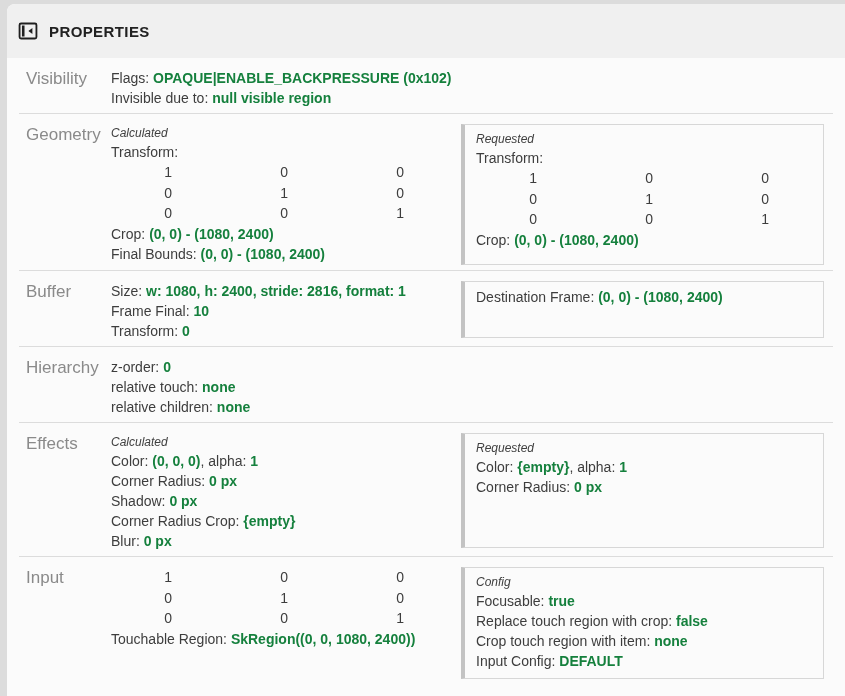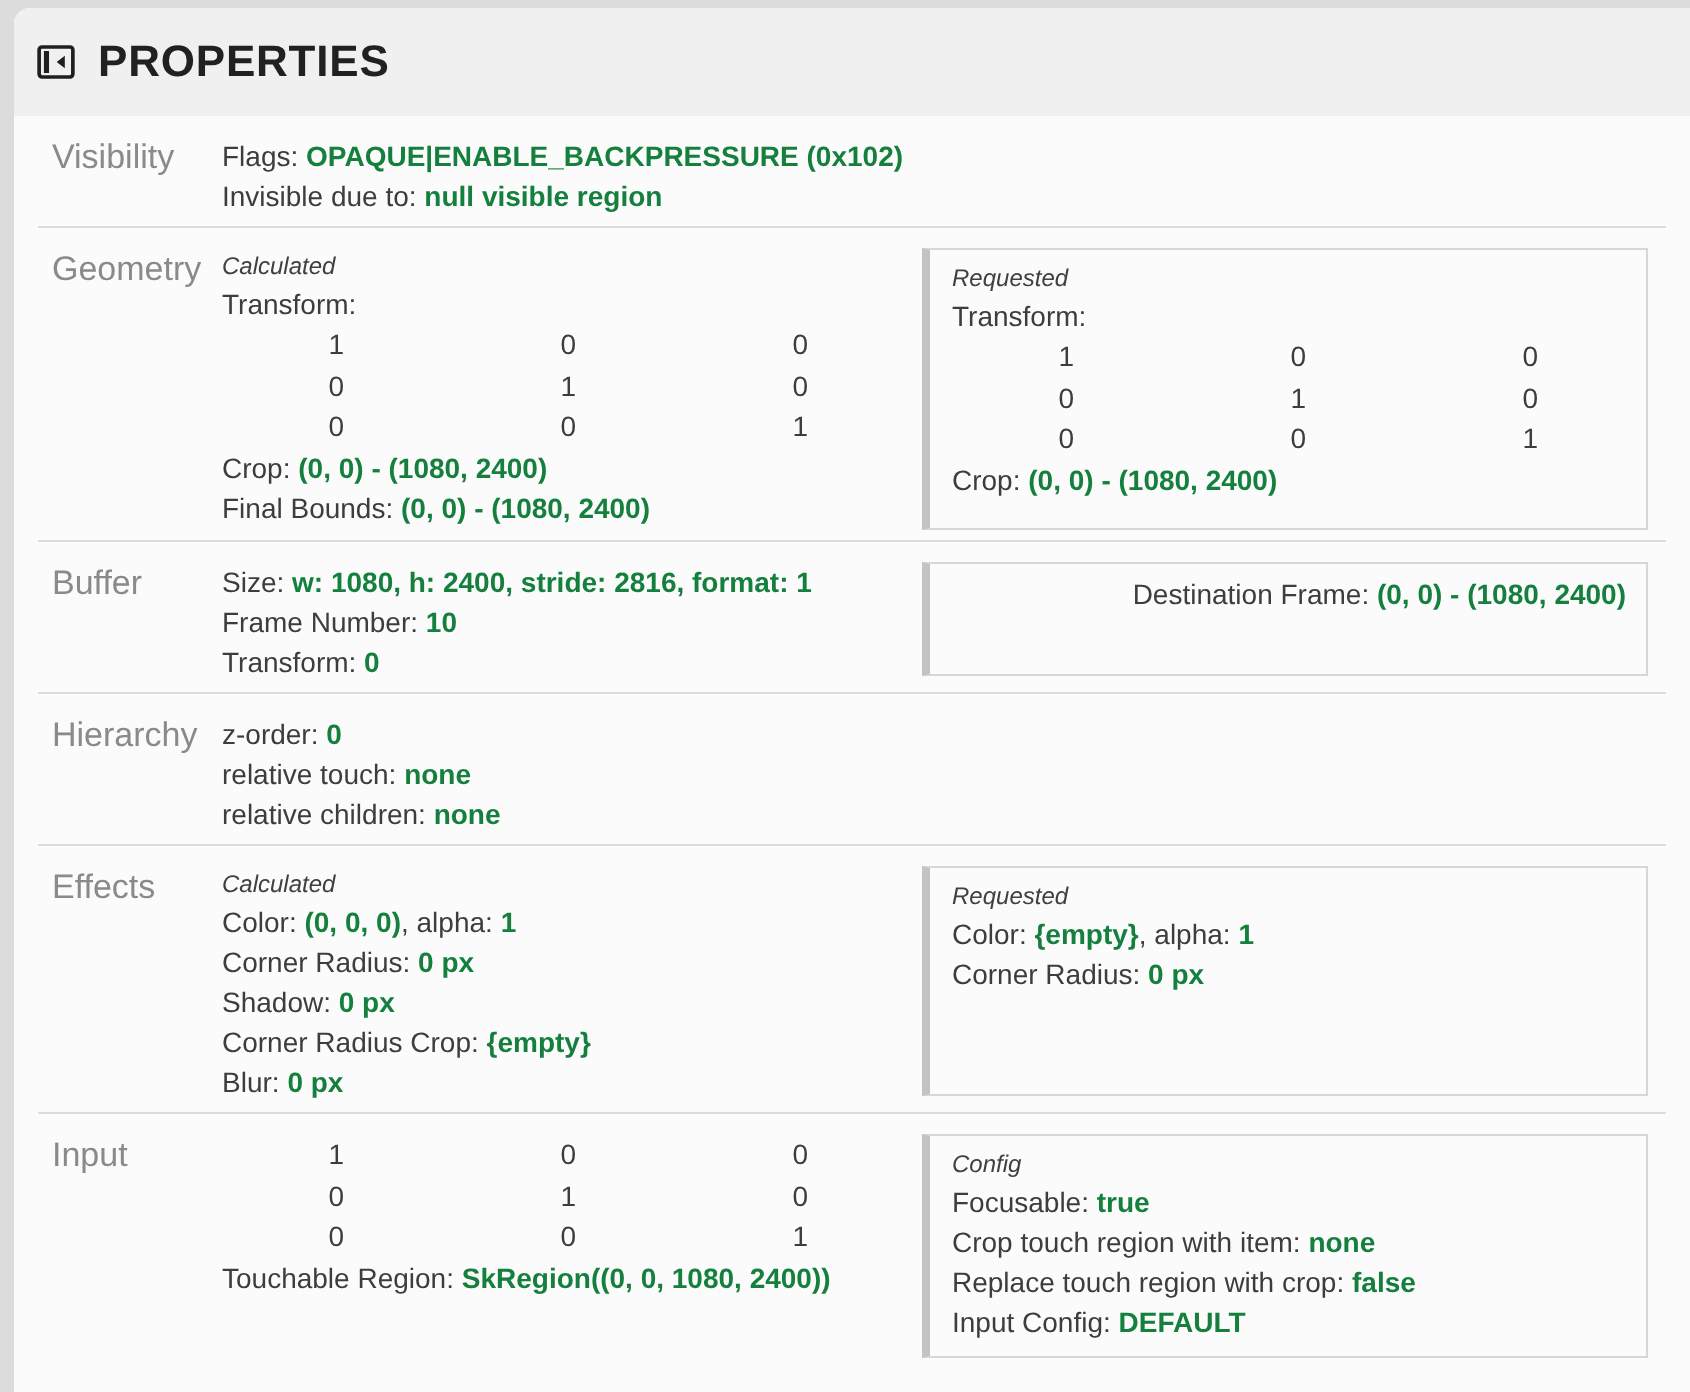--- a/index.html
+++ b/index.html
@@ -19,21 +19,21 @@
   }
   .header {
     height: 54px;
     background: #f0f0f0;
     display: flex;
     align-items: center;
     padding-left: 9px;
     gap: 9px;
   }
   .header .title {
-    font-size: 22px;
+    font-size: 15px;
     font-weight: 700;
     letter-spacing: 0.4px;
     color: #212121;
   }
   .icon-btn {
     width: 24px; height: 24px;
     display: flex; align-items: center; justify-content: center;
     cursor: pointer;
     background: none; border: none;
   }
@@ -81,21 +81,21 @@
   }
   .box {
     background: #fbfbfb;
     border: 1px solid #d7d7d7;
     border-left: 4px solid #c3c3c3;
     padding: 5px 10px 7px 11px;
     width: 100%;
   }
   .box .matrix { grid-template-columns: repeat(3, 116px); }
   .box-geometry { min-height: 141px; }
-  .box-buffer   { min-height: 57px; text-align: right; }
+  .box-buffer   { min-height: 57px; }
   .box-effects  { min-height: 115px; }
   .box-input    { min-height: 101px; }
 </style>
 </head>
 <body>
 
 <div class="card">
 
   <div class="header">
     <button class="icon-btn">
@@ -159,21 +159,21 @@
       </div>
     </div>
   </div>
 
   <div class="divider"></div>
 
   <div class="section">
     <div class="sec-label">Buffer</div>
     <div class="left-col">
       <div class="line"><span class="k">Size: </span><span class="v">w: 1080, h: 2400, stride: 2816, format: 1</span></div>
-      <div class="line"><span class="k">Frame Number: </span><span class="v">10</span></div>
+      <div class="line"><span class="k">Frame Final: </span><span class="v">10</span></div>
       <div class="line"><span class="k">Transform: </span><span class="v">0</span></div>
     </div>
     <div class="right-col">
       <div class="box box-buffer">
         <div class="line"><span class="k">Destination Frame: </span><span class="v">(0, 0) - (1080, 2400)</span></div>
       </div>
     </div>
   </div>
 
   <div class="divider"></div>
@@ -224,20 +224,20 @@
         <span class="mcell">0</span>
         <span class="mcell">0</span>
         <span class="mcell">1</span>
       </div>
       <div class="line"><span class="k">Touchable Region: </span><span class="v">SkRegion((0, 0, 1080, 2400))</span></div>
     </div>
     <div class="right-col">
       <div class="box box-input">
         <div class="meta">Config</div>
         <div class="line"><span class="k">Focusable: </span><span class="v">true</span></div>
+        <div class="line"><span class="k">Replace touch region with crop: </span><span class="v">false</span></div>
         <div class="line"><span class="k">Crop touch region with item: </span><span class="v">none</span></div>
-        <div class="line"><span class="k">Replace touch region with crop: </span><span class="v">false</span></div>
         <div class="line"><span class="k">Input Config: </span><span class="v">DEFAULT</span></div>
       </div>
     </div>
   </div>
 
 </div>
 
 </body></html>

